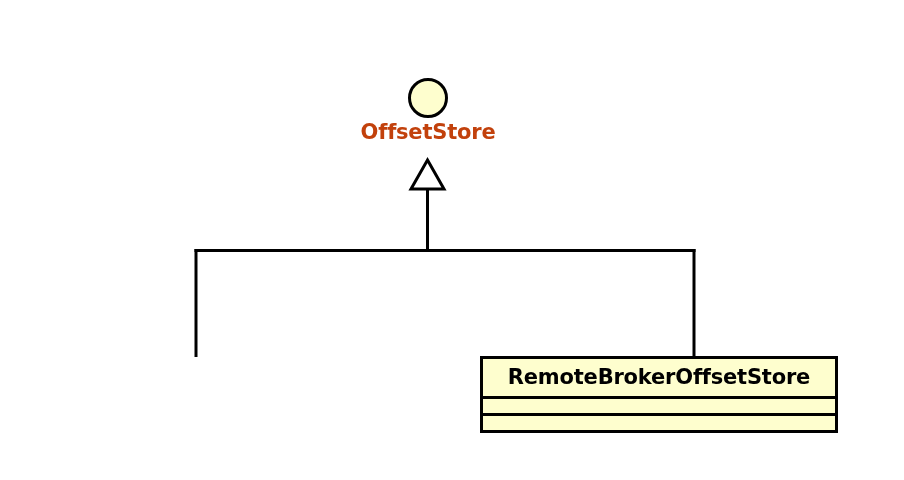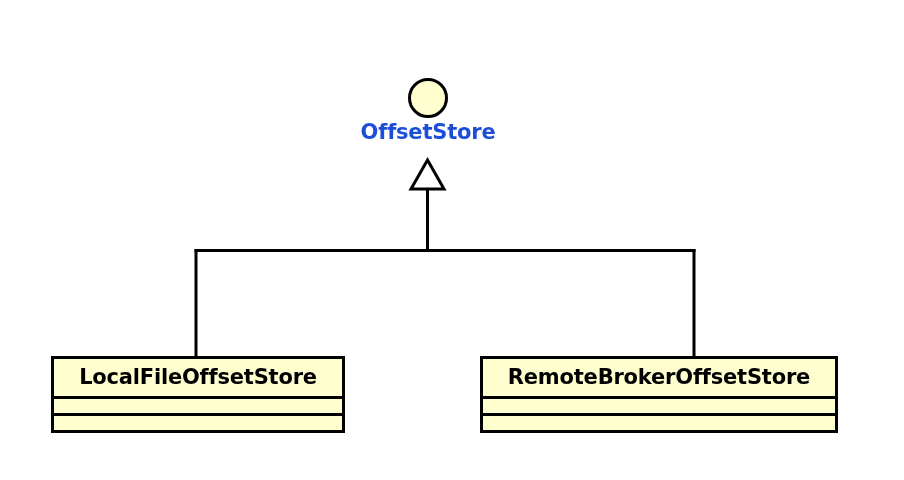--- a/index.html
+++ b/index.html
@@ -47,21 +47,21 @@
     box-sizing: content-box;
   }
   .iface-label {
     position: absolute;
     left: 0;
     top: 42px;
     width: 196px;
     text-align: center;
     font-size: 21px;
     font-weight: bold;
-    color: #1d4ed8;
+    color: #c2410c;
     letter-spacing: -0.2px;
     white-space: nowrap;
   }
 
   
   .class-node {
     position: absolute;
     background: #FEFECE;
     border: 3px solid #000000;
     box-sizing: border-box;
@@ -110,27 +110,20 @@
     <line x1="196" y1="249" x2="196" y2="357" stroke="#000000" stroke-width="3"></line>
 
     <line x1="694" y1="249" x2="694" y2="357" stroke="#000000" stroke-width="3"></line>
   </svg>
 
   <div class="iface-node">
     <div class="iface-circle"></div>
     <div class="iface-label">OffsetStore</div>
   </div>
 
-  <div id="class-local" class="class-node">
-    <div class="class-title">LocalFileOffsetStore</div>
-    <div class="class-sep"></div>
-    <div class="class-compartment"></div>
-    <div class="class-sep"></div>
-    <div class="class-compartment"></div>
-  </div>
 
   <div id="class-remote" class="class-node">
     <div class="class-title">RemoteBrokerOffsetStore</div>
     <div class="class-sep"></div>
     <div class="class-compartment"></div>
     <div class="class-sep"></div>
     <div class="class-compartment"></div>
   </div>
 
 </div>

